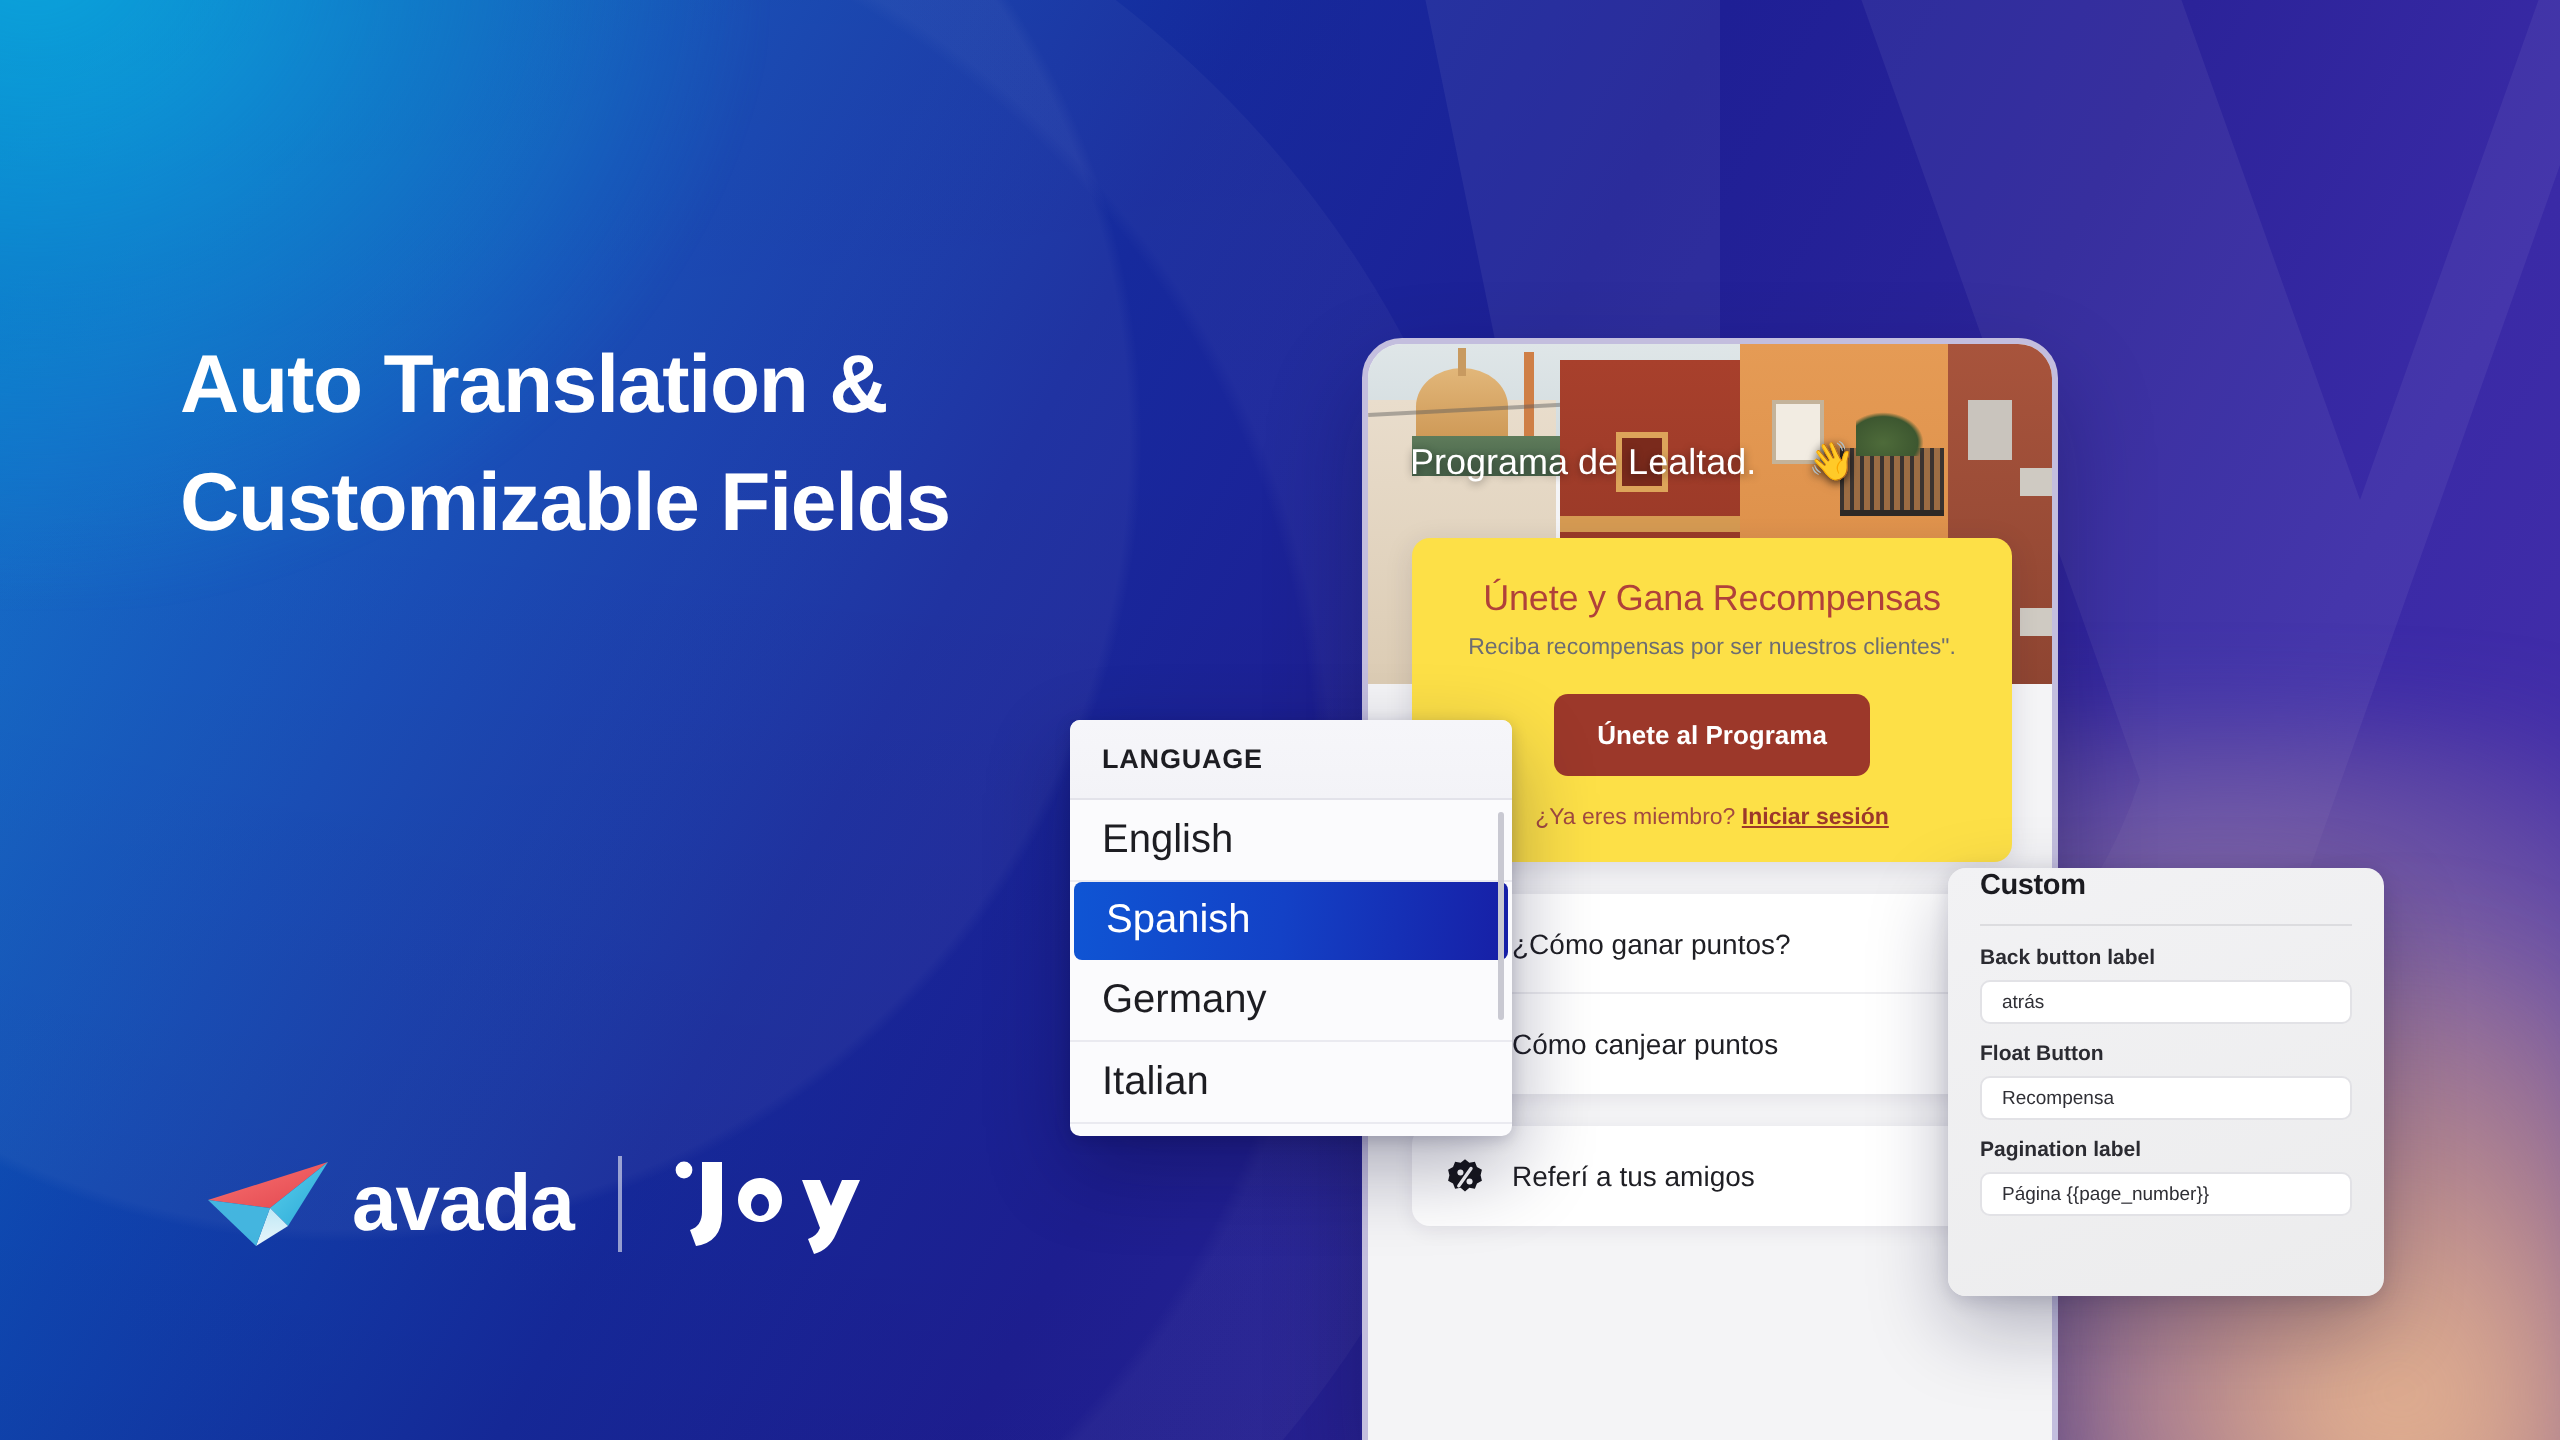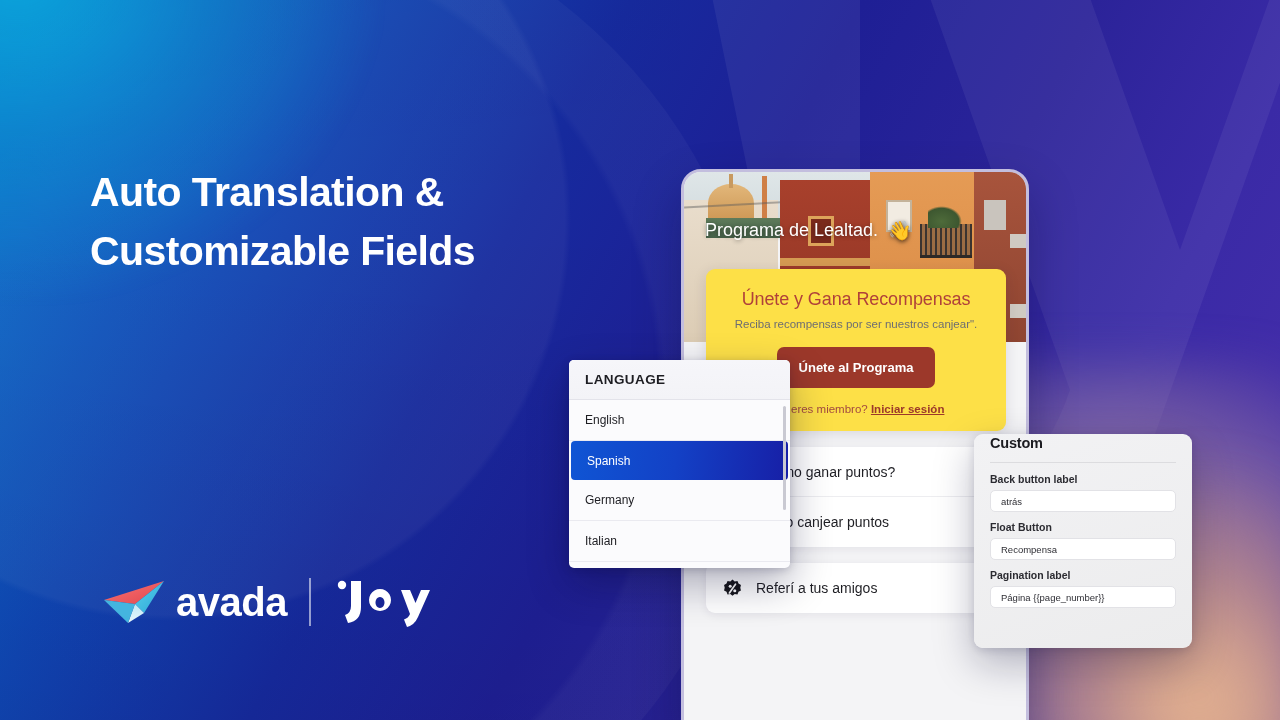--- a/index.html
+++ b/index.html
@@ -159,21 +159,21 @@
     background: linear-gradient(180deg,#a8543c 0%,#8d4431 100%); }
   .hp-brickwin { left: 300px; top: 28px; width: 22px; height: 30px; background: #c9c4bd; }
   .hp-brickwin2 { left: 300px; top: 118px; width: 22px; height: 30px; background: #b8b2aa; }
   .hp-ac { left: 326px; top: 62px; width: 18px; height: 14px; background: #cfcac2; }
   .hp-ac2 { left: 326px; top: 132px; width: 18px; height: 14px; background: #cfcac2; }
 
   .hero-title {
     position: absolute; left: 21px; top: 47px;
     color: #fff; font-size: 18px; font-weight: 400;
     text-shadow: 0 1px 4px rgba(0,0,0,.45);
-    display: flex; align-items: center; gap: 10px;
+    display: flex; align-items: center; gap: 26px;
   }
   .hero-emoji { font-size: 19px; filter: drop-shadow(0 1px 2px rgba(0,0,0,.35)); }
 
   .join-card {
     position: absolute; left: 22px; top: 97px;
     width: 300px;
     background: #fde047;
     border-radius: 9px;
     padding: 20px 16px 16px;
     text-align: center;
@@ -205,39 +205,39 @@
     cursor: pointer;
   }
   .plist-row:last-child { border-bottom: none; }
   .plist-row .chev { margin-left: auto; color: #b6b6bc; font-size: 13px; }
   .badge-icon { width: 19px; height: 19px; flex: 0 0 auto; }
   .badge-icon svg { width: 100%; height: 100%; display: block; }
   .plist-gap { height: 16px; }
 
   
   .lang-panel {
-    position: absolute; left: 569px; top: 360px;
+    position: absolute; left: 535px; top: 360px;
     width: 221px; height: 208px;
     background: #fbfbfd;
     border-radius: 5px;
     box-shadow: 0 16px 42px rgba(10,10,50,.32), 0 2px 8px rgba(10,10,50,.18);
     overflow: hidden;
   }
   .lang-head {
     height: 40px; display: flex; align-items: center;
     padding: 0 16px;
     font-size: 13.5px; font-weight: bold; letter-spacing: .4px;
     color: #1d1d22;
     background: linear-gradient(180deg,#f6f6fa 0%, #f3f3f7 100%);
     border-bottom: 1px solid #e3e3ea;
   }
   .lang-list { position: relative; }
   .lang-item {
     height: 41px; display: flex; align-items: center;
-    padding: 0 16px; font-size: 12px; color: #1d1d22;
+    padding: 0 16px; font-size: 20px; color: #1d1d22;
     border-bottom: 1px solid #eaeaf0;
     cursor: pointer;
   }
   .lang-item.sel {
     background: linear-gradient(96deg, #0f55d4 0%, #1341c6 48%, #171fa6 100%);
     color: #fff; border-bottom: none;
     margin: 0 2px; border-radius: 4px;
     height: 39px;
   }
   .lang-scrollbar {
@@ -356,21 +356,21 @@
         <div class="hp-b hp-ac2"></div>
       </div>
       <div class="hero-title">
         <span>Programa de Lealtad.</span>
         <span class="hero-emoji">👋</span>
       </div>
     </div>
 
     <div class="join-card">
       <div class="join-title">Únete y Gana Recompensas</div>
-      <div class="join-sub">Reciba recompensas por ser nuestros canjear".</div>
+      <div class="join-sub">Reciba recompensas por ser nuestros clientes".</div>
       <button class="join-btn">Únete al Programa</button>
       <div class="join-member">
         <span>¿Ya eres miembro?</span>
         <b>Iniciar sesión</b>
       </div>
     </div>
 
     <div class="phone-list">
       <div class="plist-card">
         <div class="plist-row">

